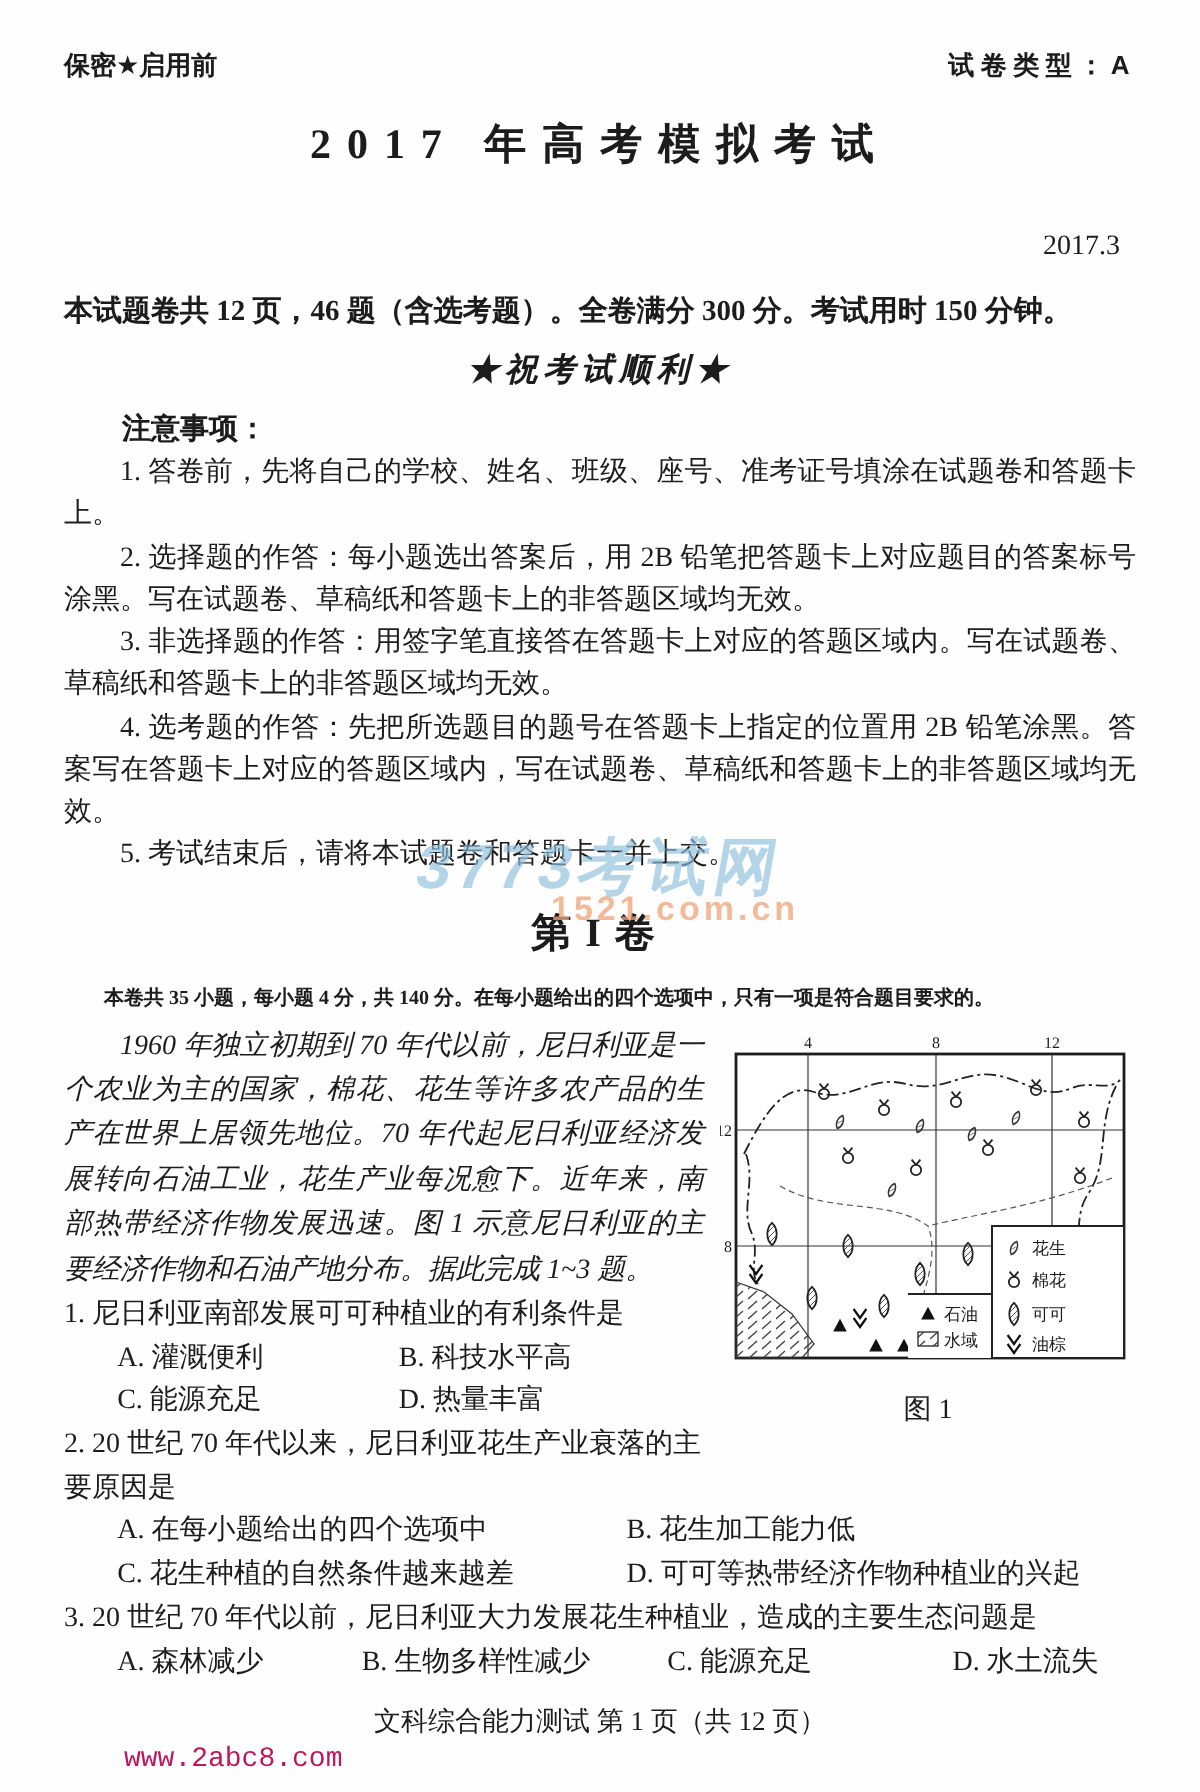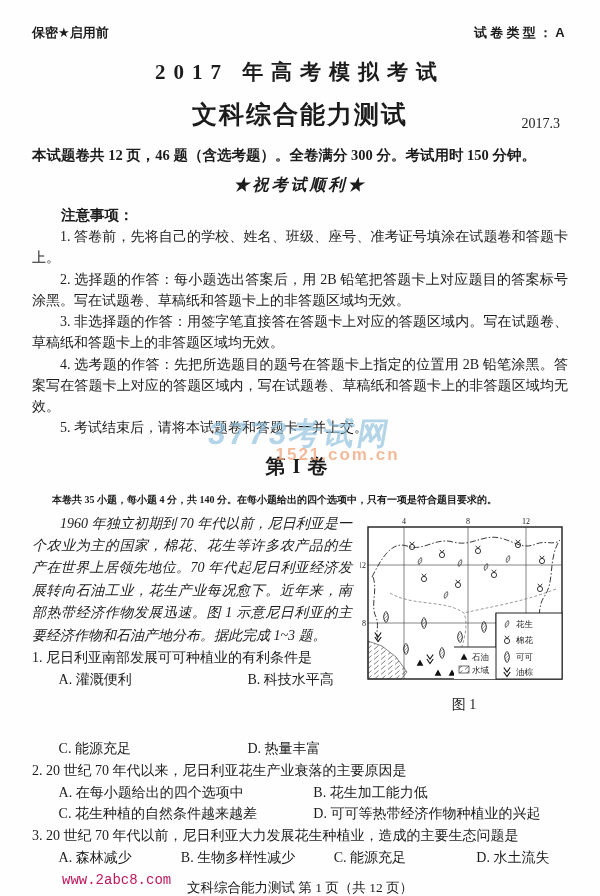--- a/index.html
+++ b/index.html
@@ -38,41 +38,40 @@
        font-size:17px; letter-spacing:2px; color:#f0a478; opacity:0.75; white-space:nowrap; z-index:4;}
   .section-intro{margin:10px 0 0 0; font-weight:bold; font-size:10px; line-height:1.5;
        text-indent:2em; text-align:justify;}
   .content{margin-top:6px; font-size:14px;}
   .figure{float:right; width:208px; margin:2px 0 2px 8px; text-align:center;}
   .figure svg{display:block;}
   .fig-caption{font-size:14px; margin-top:3px;}
   .passage{margin:0; font-style:italic; line-height:1.6; text-indent:2em; text-align:justify;}
   .stem{margin:0; line-height:1.55;}
   .opts{display:grid; margin-left:1.9em; line-height:1.55;}
-  .opts-q1{grid-template-columns:48% 52%;gap:48px;}
+  .opts-q1{grid-template-columns:48% 52%;}
   .opts-q2{grid-template-columns:50% 50%;}
   .opts-q3{grid-template-columns:24% 30% 28% 18%;}
   .footer{clear:both; margin:10px 0 0 0; text-align:center; font-size:13.5px;}
   .site-link{position:absolute; left:62px; bottom:8px; color:#be185d;
        font-family:"Liberation Mono","DejaVu Sans Mono",monospace; font-size:14px;}
 </style>
 </head>
 <body>
 
 <div class="page">
 
   <div class="hdr">
     <span>保密★启用前</span>
     <span class="ptype">试卷类型：A</span>
   </div>
 
   <h1 class="title">2017 年高考模拟考试</h1>
 
   <div class="subject-row">
-    <span class="subject">文科综合能力测试</span>
     <span class="date">2017.3</span>
   </div>
 
   <p class="exam-info">本试题卷共 12 页，46 题（含选考题）。全卷满分 300 分。考试用时 150 分钟。</p>
   <p class="wish">★祝考试顺利★</p>
 
   <div class="notice">
     <p class="notice-title">注意事项：</p>
     <p>1. 答卷前，先将自己的学校、姓名、班级、座号、准考证号填涂在试题卷和答题卡上。</p>
     <p>2. 选择题的作答：每小题选出答案后，用 2B 铅笔把答题卡上对应题目的答案标号涂黑。写在试题卷、草稿纸和答题卡上的非答题区域均无效。</p>

